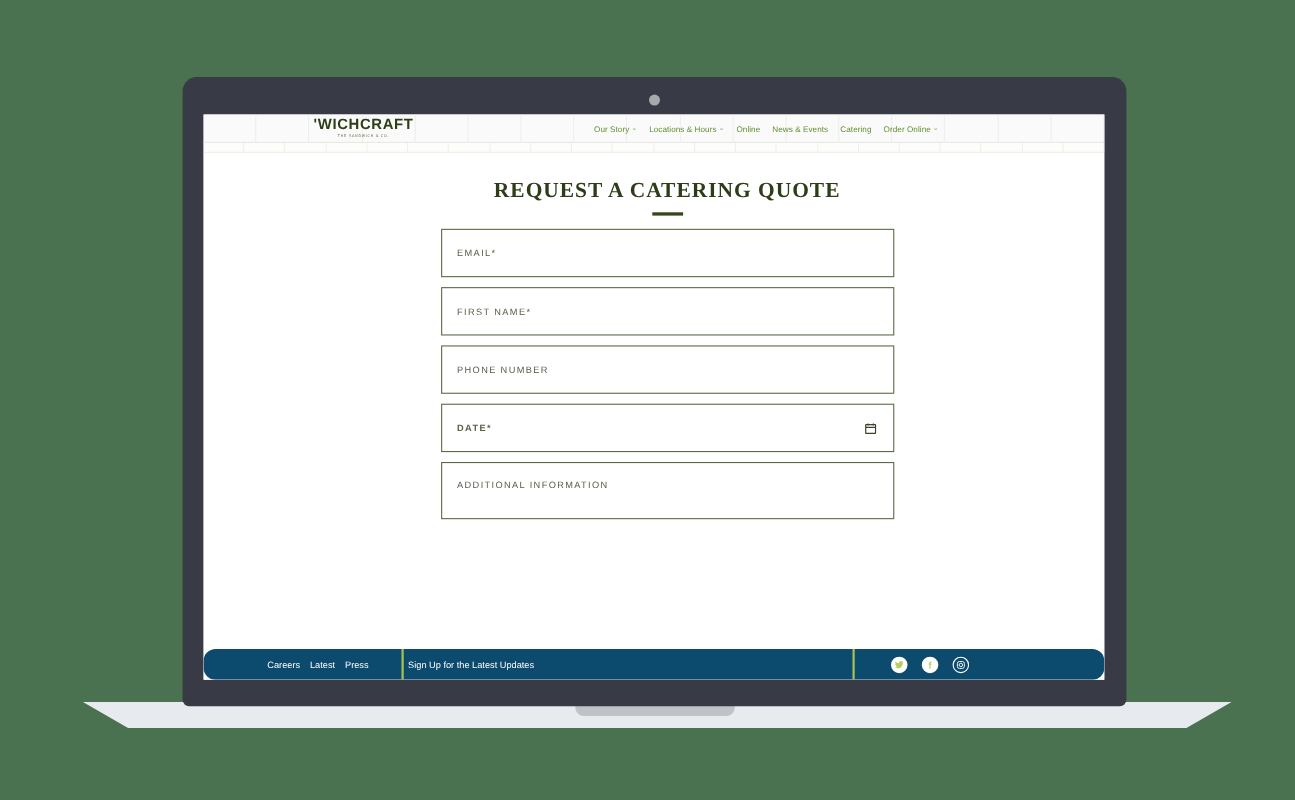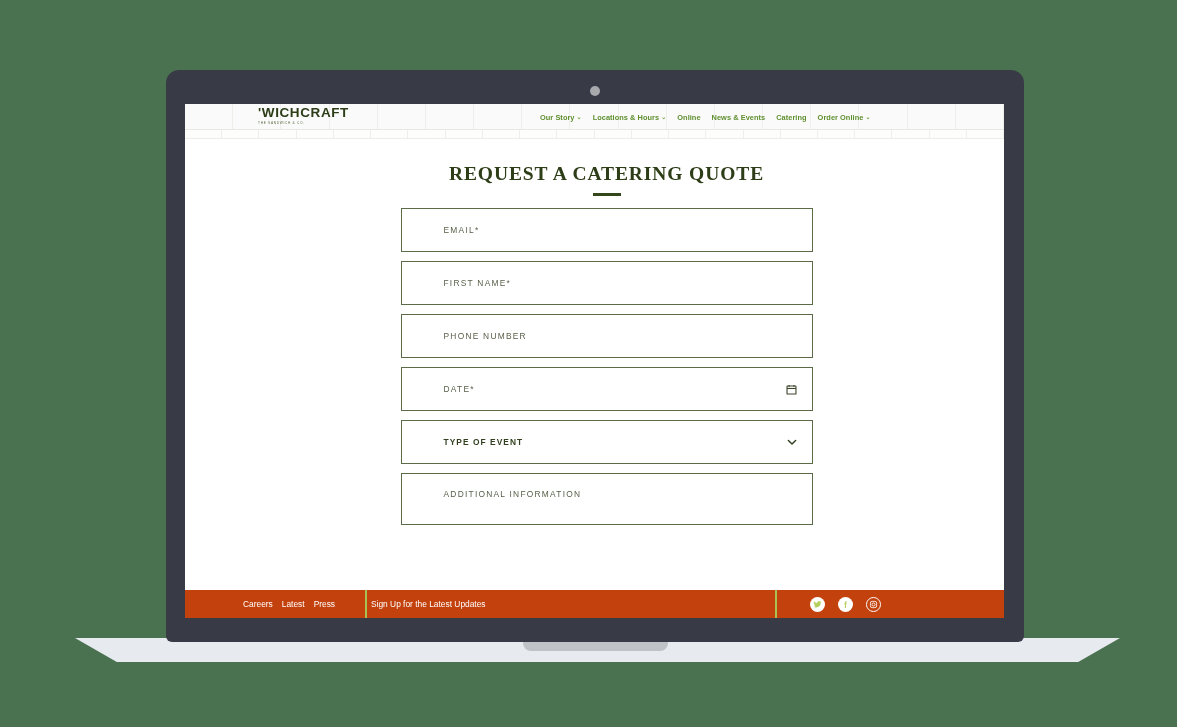--- a/index.html
+++ b/index.html
@@ -83,21 +83,21 @@
   }
   .header-grid span {
     flex: 1;
     border-right: 1px solid #eeeeea;
   }
   .logo-wrap {
     position: absolute;
     left: 73px;
     top: 2px;
     width: 145px;
-    text-align: left;
+    text-align: center;
     z-index: 2;
   }
   .logo-main {
     font-family: "Liberation Sans", sans-serif;
     font-weight: bold;
     font-size: 13.5px;
     letter-spacing: 0.6px;
     color: #2c3d18;
     line-height: 14px;
   }
@@ -113,21 +113,21 @@
     left: 355px;
     top: 0;
     height: 26px;
     display: flex;
     align-items: center;
     gap: 11px;
     z-index: 2;
   }
   .nav-item {
     font-size: 7.4px;
-    font-weight: bold;
+    font-weight: normal;
     color: #5f8f2e;
     letter-spacing: 0.05px;
     white-space: nowrap;
     cursor: pointer;
     display: flex;
     align-items: center;
     gap: 2px;
   }
   .nav-caret {
     font-size: 6px;
@@ -183,29 +183,28 @@
     display: flex;
     align-items: center;
     padding: 0 14px;
     cursor: text;
   }
   .field-label {
     font-size: 8.4px;
     letter-spacing: 1.25px;
     color: #58604a;
     font-family: "Liberation Sans", sans-serif;
-    margin-left: 28px;
   }
 
   .row {
     display: flex;
     gap: 17px;
     margin-bottom: 9px;
   }
-  .row .field { flex: 1; margin-bottom: 0; }
+  .row .field { flex: 1; margin-bottom: 0; font-weight: bold; }
 
   .field-icon {
     position: absolute;
     right: 14px;
     top: 50%;
     transform: translateY(-50%);
     width: 12px;
     height: 12px;
     color: #3b4429;
     display: flex;
@@ -231,23 +230,24 @@
     padding-top: 15px;
   }
 
   
   .site-footer {
     position: absolute;
     left: 0;
     bottom: 0;
     width: 819px;
     height: 28px;
-    background: #c2410c;
-    display: flex;
-    align-items: center;
+    background: #0c4a6e;
+    display: flex;
+    align-items: center;
+    border-radius: 11px;
   }
   .footer-links {
     position: absolute;
     left: 58px;
     display: flex;
     gap: 9px;
     align-items: center;
   }
   .footer-link {
     font-size: 8.4px;
@@ -419,28 +419,20 @@
               <rect x="1.5" y="3" width="13" height="11.5" rx="0.5"></rect>
               <line x1="1.5" y1="6.5" x2="14.5" y2="6.5"></line>
               <line x1="4.5" y1="1.3" x2="4.5" y2="4"></line>
               <line x1="11.5" y1="1.3" x2="11.5" y2="4"></line>
             </svg>
           </span>
         </div>
 
       </div>
 
-      <div class="field select-field">
-        <span class="field-label">TYPE OF EVENT</span>
-        <span class="field-icon chev">
-          <svg width="12" height="12" viewBox="0 0 16 16" fill="none" stroke="#32401f" stroke-width="2" stroke-linecap="round" stroke-linejoin="round">
-            <polyline points="3.2,6 8,10.6 12.8,6"></polyline>
-          </svg>
-        </span>
-      </div>
 
       <div class="field textarea-field">
         <span class="field-label">ADDITIONAL INFORMATION</span>
       </div>
 
     </form>
   </div>
 
   <div class="site-footer">
     <div class="footer-links">

